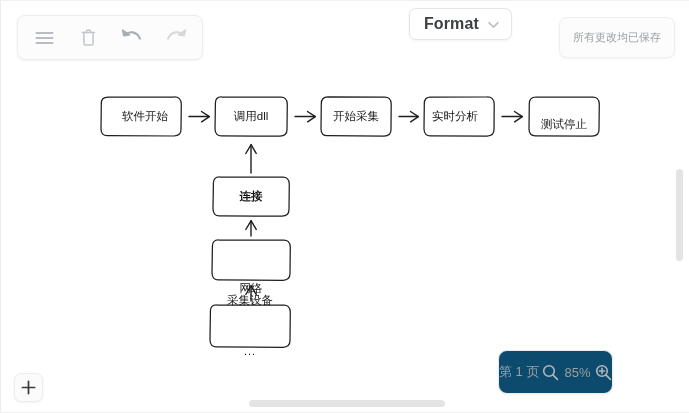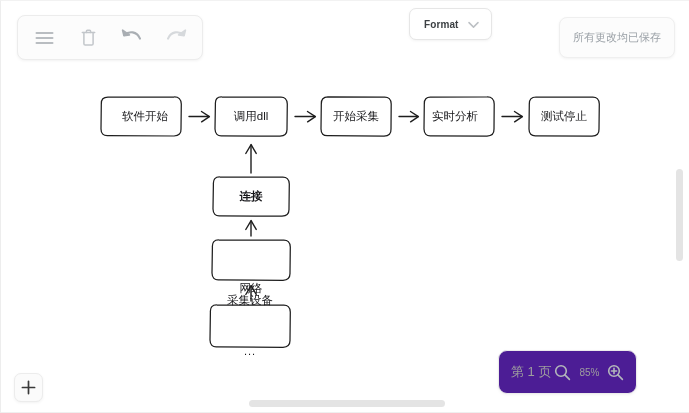--- a/index.html
+++ b/index.html
@@ -50,21 +50,21 @@
     left: 408px; top: 7px;
     height: 32px;
     padding: 0 12px 0 14px;
     gap: 9px;
     background: #ffffff;
     border: 1px solid #e6e6e6;
     border-radius: 7px;
     cursor: pointer;
   }
   #format-btn .label {
-    font-size: 10px;
+    font-size: 16px;
     font-weight: bold;
     color: #3c4043;
     letter-spacing: .1px;
   }
 
   
   #saved-status {
     left: 558px; top: 16px;
     height: 41px;
     padding: 0 13px;
@@ -85,30 +85,30 @@
     border-radius: 7px;
     justify-content: center;
     cursor: pointer;
     background: #fbfbfb;
   }
 
   
   #zoom-panel {
     left: 497px; top: 349px;
     height: 44px;
-    padding: 0 12px;
+    padding: 0 0;
     gap: 3px;
     border-radius: 9px;
-    background: #4c1d95;
+    background: #0c4a6e;
   }
   #zoom-panel .pagenum {
     font-size: 13px; color: #9e9e9e; white-space: nowrap;
   }
   #zoom-panel .pct {
-    font-size: 10px; color: #9e9e9e; min-width: 30px; text-align: center;
+    font-size: 13px; color: #9e9e9e; min-width: 30px; text-align: center;
   }
   .zbtn { cursor: pointer; display: flex; align-items: center; }
 
   
   #hscroll {
     position: absolute;
     left: 248px; bottom: 6px;
     width: 196px; height: 7px;
     background: #e4e4e4;
     border-radius: 4px;
@@ -208,21 +208,21 @@
     </div>
     <div class="node-label" style="left:214px;top:95px;width:72px;height:41px;">
       <span>调用dll</span>
     </div>
     <div class="node-label" style="left:320px;top:95px;width:70px;height:41px;justify-content:center;">
       <span>开始采集</span>
     </div>
     <div class="node-label" style="left:423px;top:95px;width:62px;height:41px;">
       <span>实时分析</span>
     </div>
-    <div class="node-label" style="left:528px;top:95px;width:70px;height:41px;">
+    <div class="node-label" style="left:528px;top:103px;width:70px;height:41px;">
       <span>测试停止</span>
     </div>
     <div class="node-label" style="left:212px;top:175px;width:76px;height:41px;font-weight:bold;">
       <span>连接</span>
     </div>
     <div class="node-label" style="left:211px;top:238px;width:78px;height:42px;margin-top:29px;">
       <span>网络</span>
     </div>
     <div class="node-label" style="left:209px;top:303px;width:80px;height:44px;gap:36px;">
       <span>采集设备</span>

